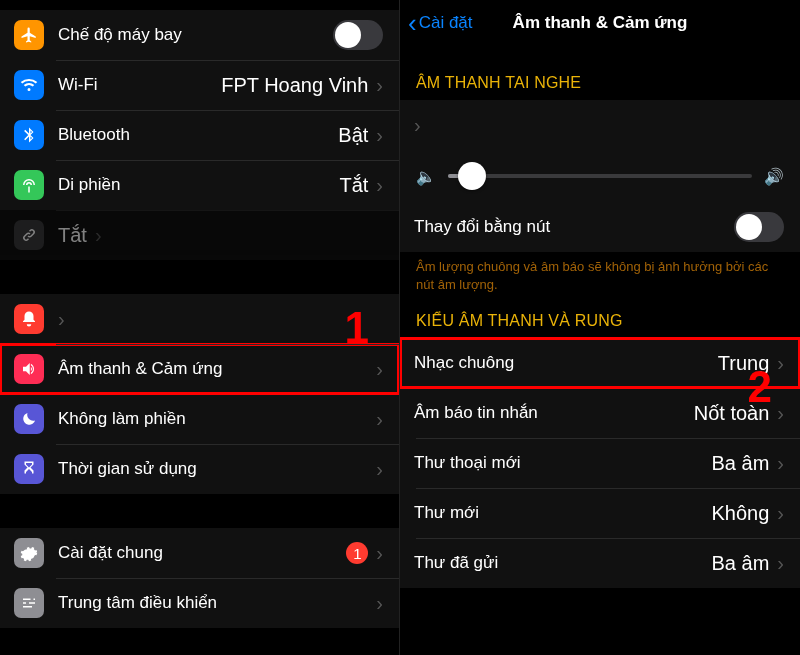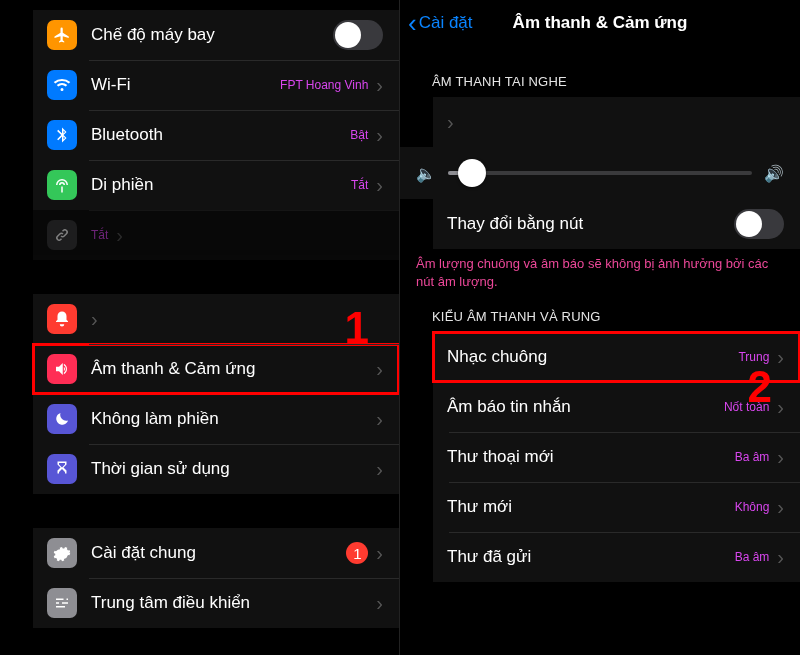--- a/index.html
+++ b/index.html
@@ -25,39 +25,38 @@
   
   .group { margin-bottom: 34px; }
   .group:first-child { margin-top: 10px; }
   .row {
     display: flex;
     align-items: center;
     height: 50px;
     padding: 0 16px 0 14px;
     background: #111;
     position: relative;
-    margin-left: 33px;
   }
   .row + .row::before {
     content: "";
     position: absolute;
     top: 0; left: 56px; right: 0;
     height: 1px;
     background: #2a2a2a;
   }
   .icon-box {
     width: 30px; height: 30px;
     border-radius: 7px;
     margin-right: 14px;
     display: flex; align-items: center; justify-content: center;
     flex-shrink: 0;
   }
   .icon-box svg { width: 18px; height: 18px; fill: #fff; }
   .row-label { flex: 1; font-size: 17px; color: #fff; }
-  .row-value { font-size: 12px; color: #d946ef; margin-right: 8px; }
+  .row-value { font-size: 20px; color: #ffffff; margin-right: 8px; }
   .chevron { color: #555; font-size: 20px; line-height: 1; }
   .toggle {
     width: 50px; height: 30px; border-radius: 15px;
     background: #39393d; position: relative; flex-shrink: 0;
   }
   .toggle .knob {
     width: 26px; height: 26px; border-radius: 50%;
     background: #fff; position: absolute; top: 2px; left: 2px;
   }
   .badge {
@@ -94,30 +93,30 @@
     padding-left: 8px;
     position: absolute; left: 0;
   }
   .back-chevron { font-size: 26px; margin-right: 2px; line-height: 1; }
   .nav-title {
     flex: 1; text-align: center;
     font-size: 17px; font-weight: 600;
     margin: 0 auto;
   }
   .section-header {
-    font-size: 13px;
-    color: #e5e5e5;
-    padding: 8px 32px;
+    font-size: 16px;
+    color: #eab308;
+    padding: 8px 16px;
     text-transform: uppercase;
     letter-spacing: 0.2px;
   }
   .right .row + .row::before { left: 16px; }
   .section-footer {
     font-size: 13px;
-    color: #ec4899;
+    color: #a16207;
     padding: 6px 16px 10px;
     line-height: 1.4;
   }
   .slider-row {
     display: flex; align-items: center;
     height: 52px; padding: 0 16px; background: #111;
   }
   .slider-icon { color: #8e8e93; font-size: 16px; }
   .slider-track {
     flex: 1; height: 4px; background: #3a3a3c;

